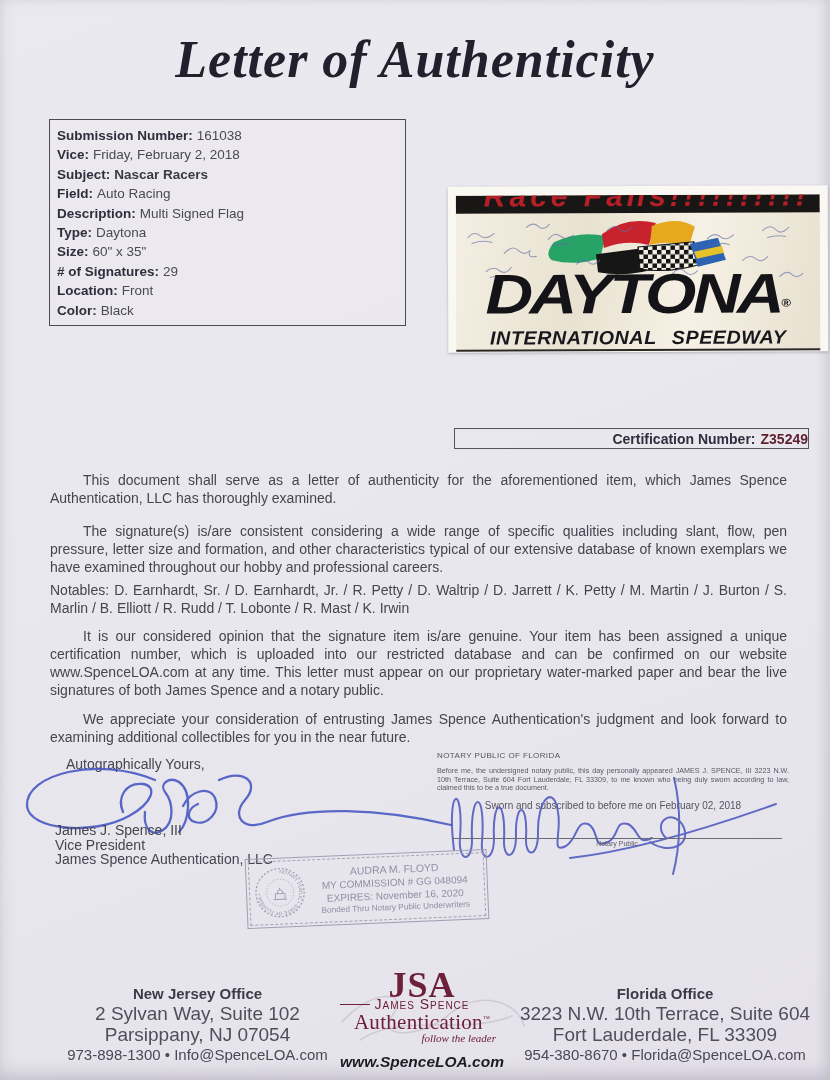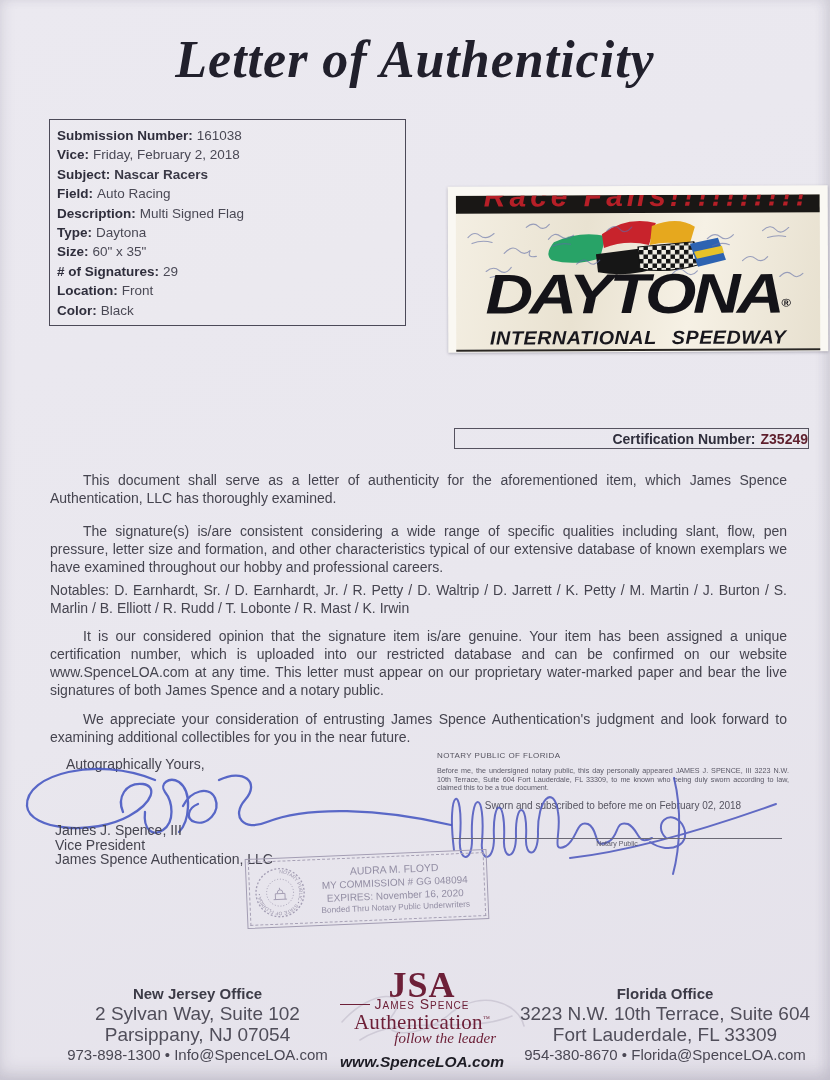--- a/index.html
+++ b/index.html
@@ -115,21 +115,21 @@
   .logo-smallname::before{
     content:"";position:absolute;left:2px;top:5px;width:30px;border-top:1px solid #6d2038;
   }
   .logo-big{
     font-family:"Liberation Serif","DejaVu Serif",serif;
     font-size:21px;line-height:19px;color:#6d2038;letter-spacing:.3px;
   }
   .logo-big sup{font-size:7px;}
   .logo-tag{
     font-family:"Liberation Serif","DejaVu Serif",serif;font-style:italic;
-    font-size:15px;line-height:12px;color:#6d2038;text-align:right;padding-right:10px;
+    font-size:11px;line-height:12px;color:#6d2038;text-align:right;padding-right:10px;
   }
   .logo-web{
     margin-top:9px;font-weight:bold;font-style:italic;font-size:15.5px;color:#1d1c24;
   }
   .watermark{left:330px;top:982px;opacity:.38;}
   svg{display:block;}
 </style>
 </head>
 <body>
 

